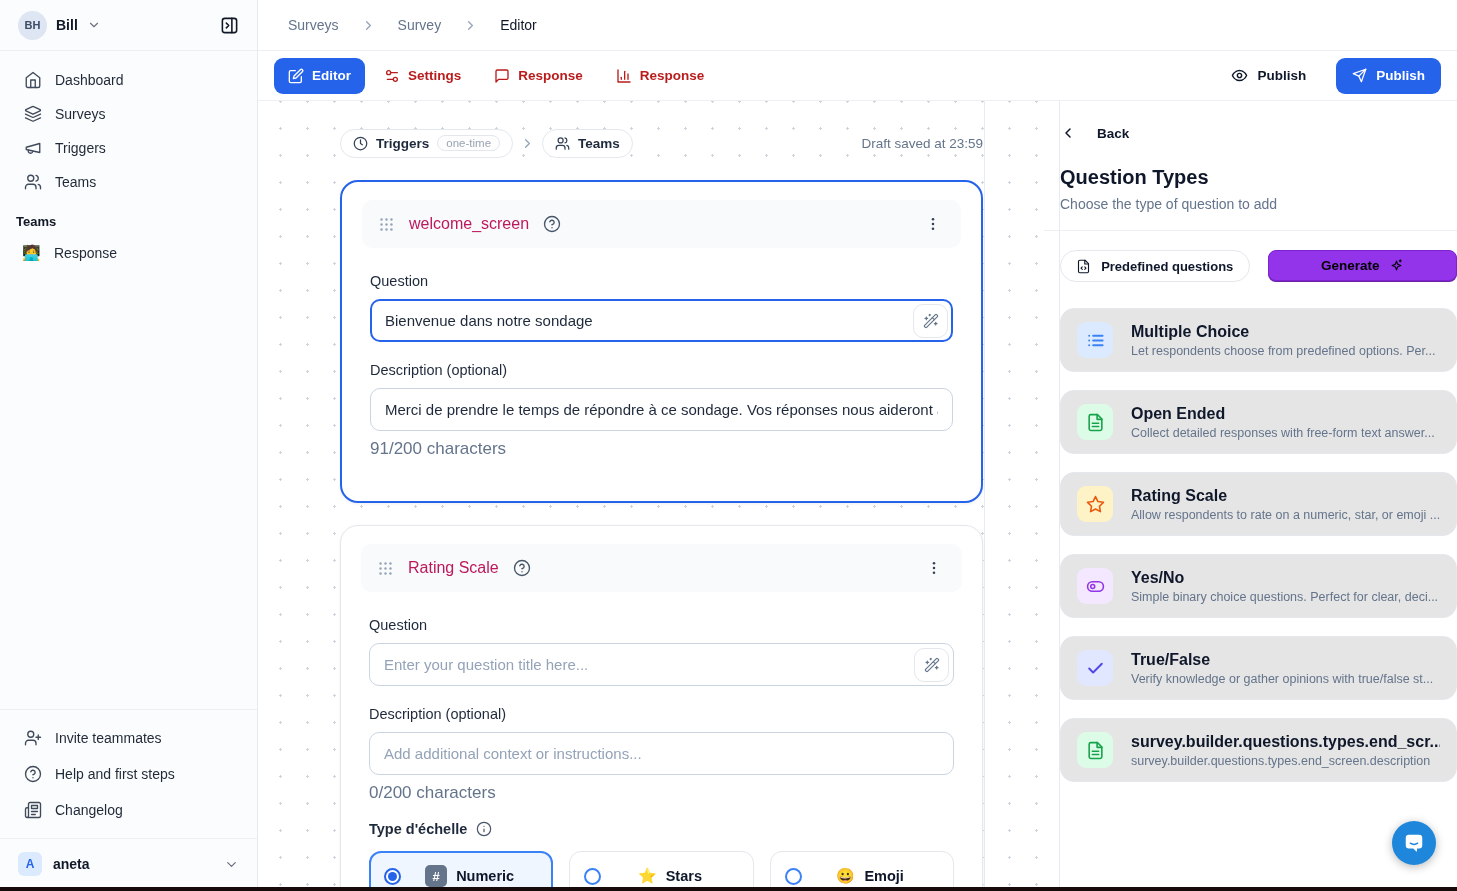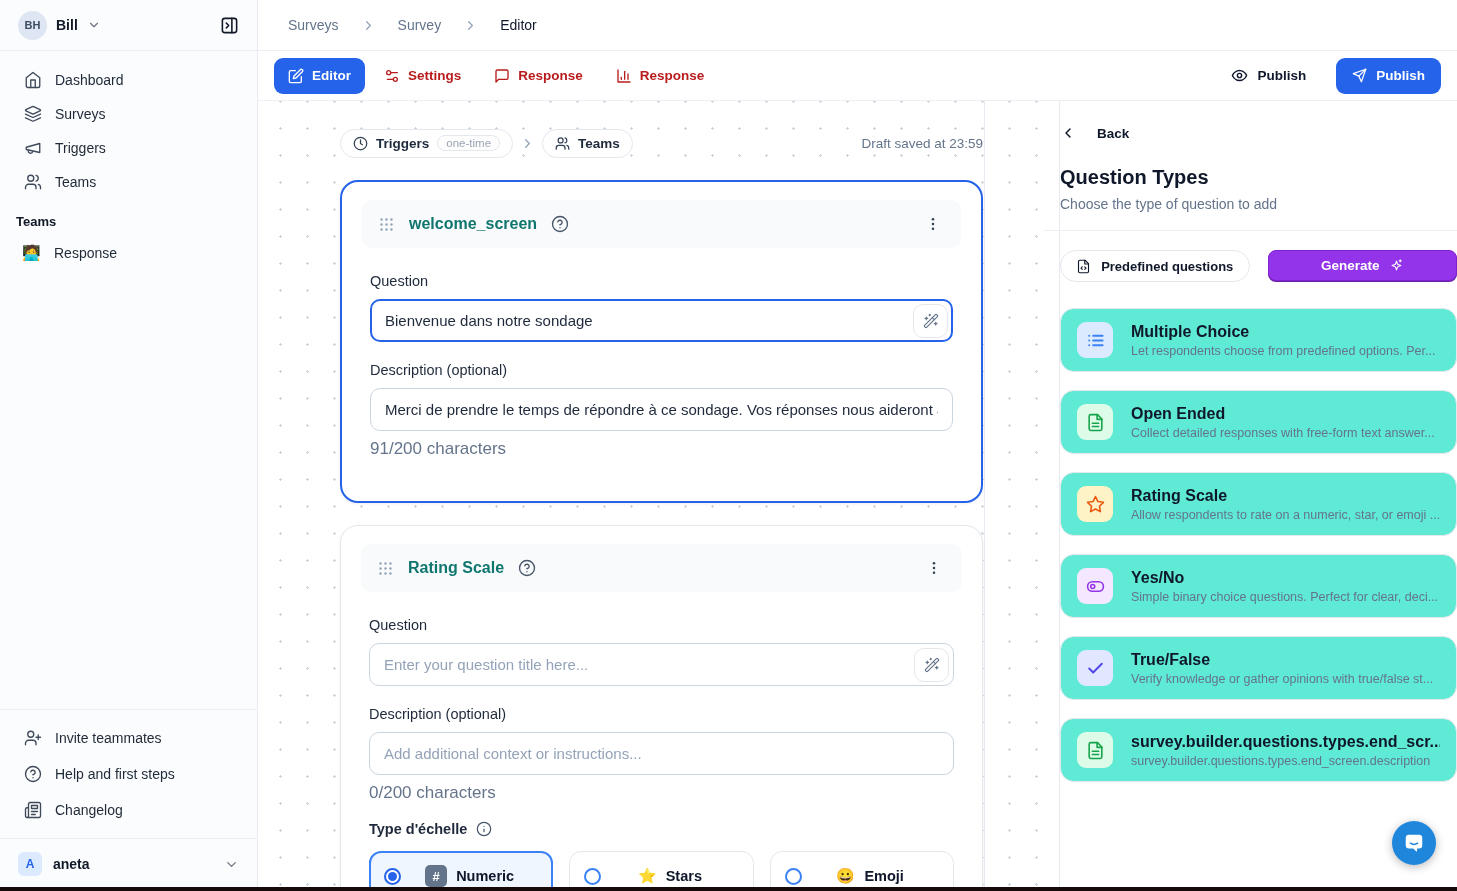--- a/index.html
+++ b/index.html
@@ -66,21 +66,21 @@
   .chip .nav-ic { color:#334155; }
   .badge { border:1px solid #e4e7ec; border-radius:8px; padding:1px 8px; font-size:11.5px; font-weight:400; color:#9aa4b2; background:#fdfdfe; }
   .chip-sep { margin:0 7px; color:#94a3b8; display:flex; }
   .draft { margin-left:auto; font-size:13.5px; color:#64748b; }
 
   .qcard { background:#fff; border-radius:18px; margin-top:22px; box-shadow:0 1px 3px rgba(15,23,42,.07); }
   .qcard.selected { border:2px solid #2563eb; }
   .qcard.normal { border:1px solid #e4e7ec; }
   .qcard-head { margin:18px 20px 0; background:#f8fafc; border-radius:10px; height:48px; display:flex; align-items:center; padding:0 16px; gap:14px; }
   .grip { color:#94a3b8; cursor:grab; }
-  .qcard-title { font-size:16px; font-weight:700; color:#0f766e; }
+  .qcard-title { font-size:16px; font-weight:400; color:#be185d; }
   .help-ic { color:#475569; display:flex; }
   .kebab-btn { margin-left:auto; background:none; border:none; color:#334155; padding:4px; }
   .qcard-body { padding:25px 28px 42px; }
   .field-label { font-size:14.5px; font-weight:500; color:#1e293b; margin:0 0 10px; }
   .input-wrap { position:relative; margin-bottom:20px; }
   .q-input { width:100%; height:43px; border:1px solid #cbd5e1; border-radius:10px; padding:0 48px 0 14px; font-size:15px; color:#1e293b; background:#fff; font-family:inherit; outline:none; white-space:nowrap; overflow:hidden; text-overflow:clip; }
   .q-input::placeholder { color:#94a3b8; }
   .q-input.focused { border:2px solid #2563eb; padding:0 47px 0 13px; }
   .wand-btn { position:absolute; right:5px; top:50%; transform:translateY(-50%); width:35px; height:34px; background:#fff; border:1px solid #e4e7ec; border-radius:10px; display:flex; align-items:center; justify-content:center; color:#64748b; }
   .counter { font-size:17px; color:#64748b; margin:-11px 0 21px; }
@@ -99,23 +99,23 @@
   .opt-emoji { font-size:15px; }
 
   
   .panel { width:398px; min-width:398px; border-left:1px solid #e7eaee; background:#fff; padding:0 0; }
   .back-row { margin-top:24px; display:flex; align-items:center; gap:21px; color:#0f172a; font-size:13.5px; font-weight:600; background:none; border:none; padding:0; }
   .panel-title { margin-top:25px; font-size:20px; font-weight:700; color:#0f172a; }
   .panel-sub { margin-top:7px; font-size:14px; color:#64748b; }
   .panel-divider { height:1px; background:#edeff3; margin:18px -16px 0; }
   .panel-actions { display:flex; gap:18px; margin-top:19px; }
   .predefined-btn { flex:1; height:32px; border:1px solid #e4e7ec; border-radius:16px; background:#fff; display:flex; align-items:center; justify-content:center; gap:10px; font-size:13px; font-weight:600; color:#0f172a; }
-  .generate-btn { flex:1; height:31px; border:1px solid #7e22ce; border-radius:8px; background:#9333ea; display:flex; align-items:center; justify-content:center; gap:9px; font-size:13.5px; font-weight:600; color:#ffffff; box-shadow:0 1px 0 #6b21a8; }
+  .generate-btn { flex:1; height:31px; border:1px solid #7e22ce; border-radius:8px; background:#9333ea; display:flex; align-items:center; justify-content:center; gap:9px; font-size:13.5px; font-weight:600; color:#000000; box-shadow:0 1px 0 #6b21a8; }
   .type-list { margin-top:26px; display:flex; flex-direction:column; gap:18px; }
-  .type-card { border:1px solid #e4e7ec; border-radius:14px; height:64px; display:flex; align-items:center; gap:18px; padding:0 16px; background:#5eead4; cursor:pointer; }
+  .type-card { border:1px solid #e4e7ec; border-radius:14px; height:64px; display:flex; align-items:center; gap:18px; padding:0 16px; background:#e5e5e5; cursor:pointer; }
   .type-ic { width:36px; height:36px; min-width:36px; border-radius:9px; display:flex; align-items:center; justify-content:center; }
   .ic-blue   { background:#dbeafe; color:#3b82f6; }
   .ic-green  { background:#dcfce7; color:#16a34a; }
   .ic-amber  { background:#fef3c7; color:#ea580c; }
   .ic-purple { background:#f3e8ff; color:#9333ea; }
   .ic-indigo { background:#e0e7ff; color:#4f46e5; }
   .type-texts { min-width:0; flex:1; }
   .type-name { font-size:16px; font-weight:600; color:#0f172a; white-space:nowrap; overflow:hidden; }
   .type-desc { font-size:12.5px; color:#64748b; white-space:nowrap; overflow:hidden; margin-top:3px; }
 

